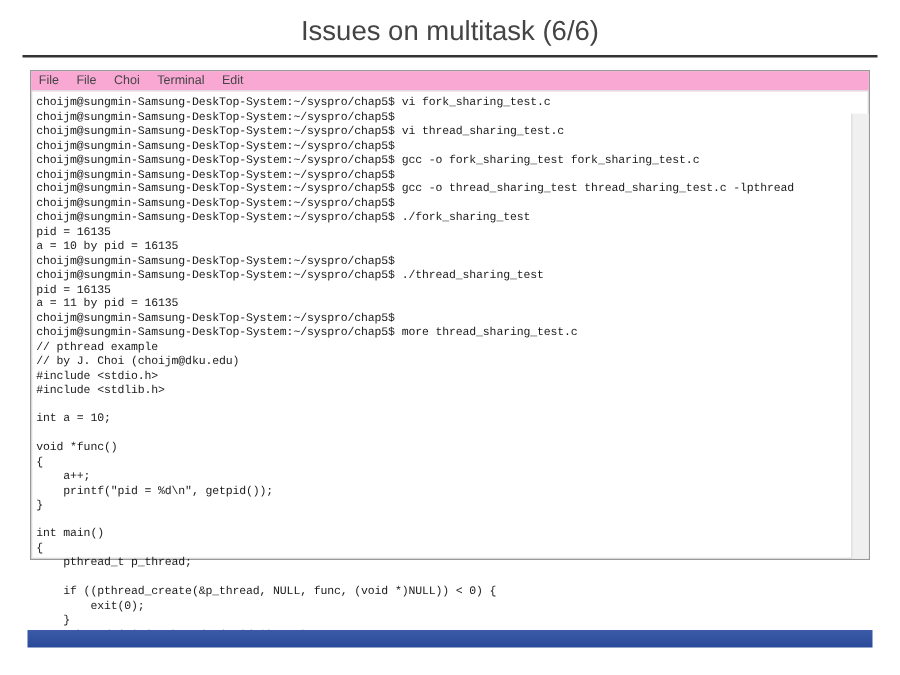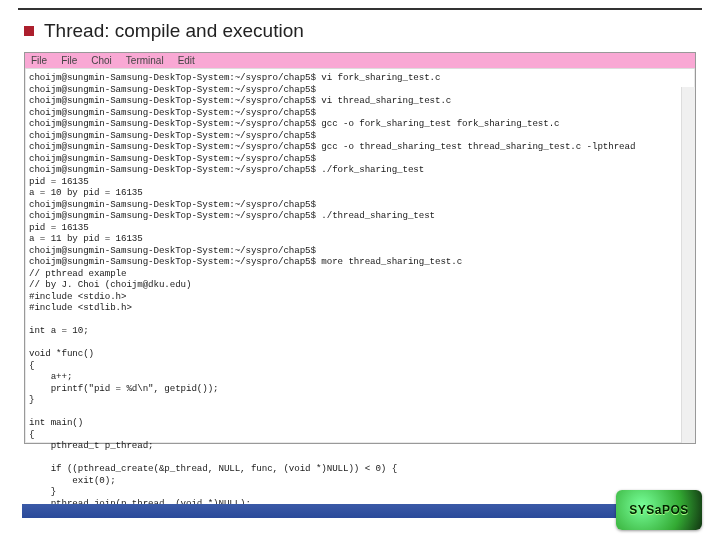--- a/index.html
+++ b/index.html
@@ -157,26 +157,23 @@
     font-size: 12px;
     color: #020;
     text-shadow: 0 1px 0 #af8;
     letter-spacing: 0.5px;
   }
 </style>
 </head>
 <body>
 
 <div class="slide">
+  <div class="title">Issues on multitask (6/6)</div>
   <hr class="title-rule">
 
-  <div class="bullet-row">
-    <div class="bullet-sq"></div>
-    <div class="bullet-text">Thread: compile and execution</div>
-  </div>
 
   <div class="term-window">
     <div class="menubar">
       <span>File</span>
       <span>File</span>
       <span>Choi</span>
       <span>Terminal</span>
       <span>Edit</span>
     </div>
     <div class="term-body" id="term-body">choijm@sungmin-Samsung-DeskTop-System:~/syspro/chap5$ vi fork_sharing_test.c
@@ -214,16 +211,13 @@
     pthread_t p_thread;
 
     if ((pthread_create(&amp;p_thread, NULL, func, (void *)NULL)) &lt; 0) {
         exit(0);
     }
     pthread_join(p_thread, (void *)NULL);</div>
     <div class="scrollbar"></div>
   </div>
 
   <div class="footer-bar"></div>
-  <div class="logo">
-    <div class="logo-text">SYSaPOS</div>
-  </div>
 </div>
 
 </body></html>

